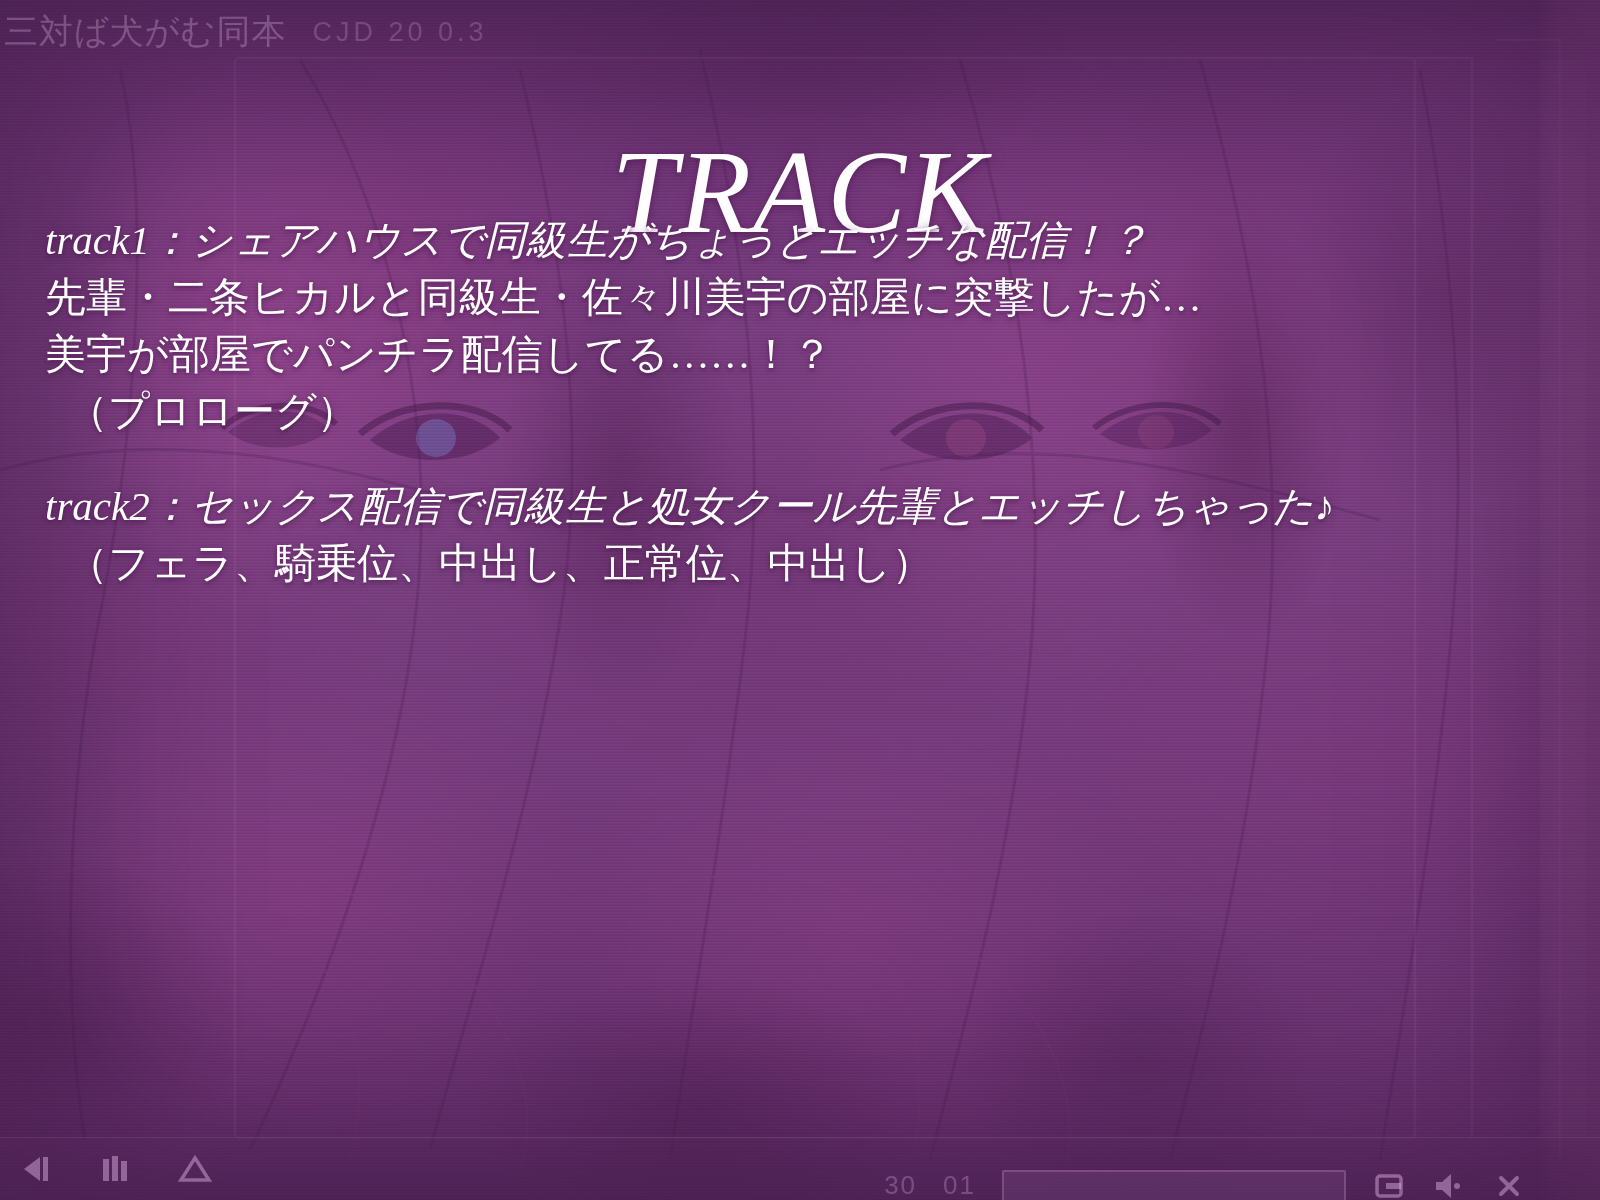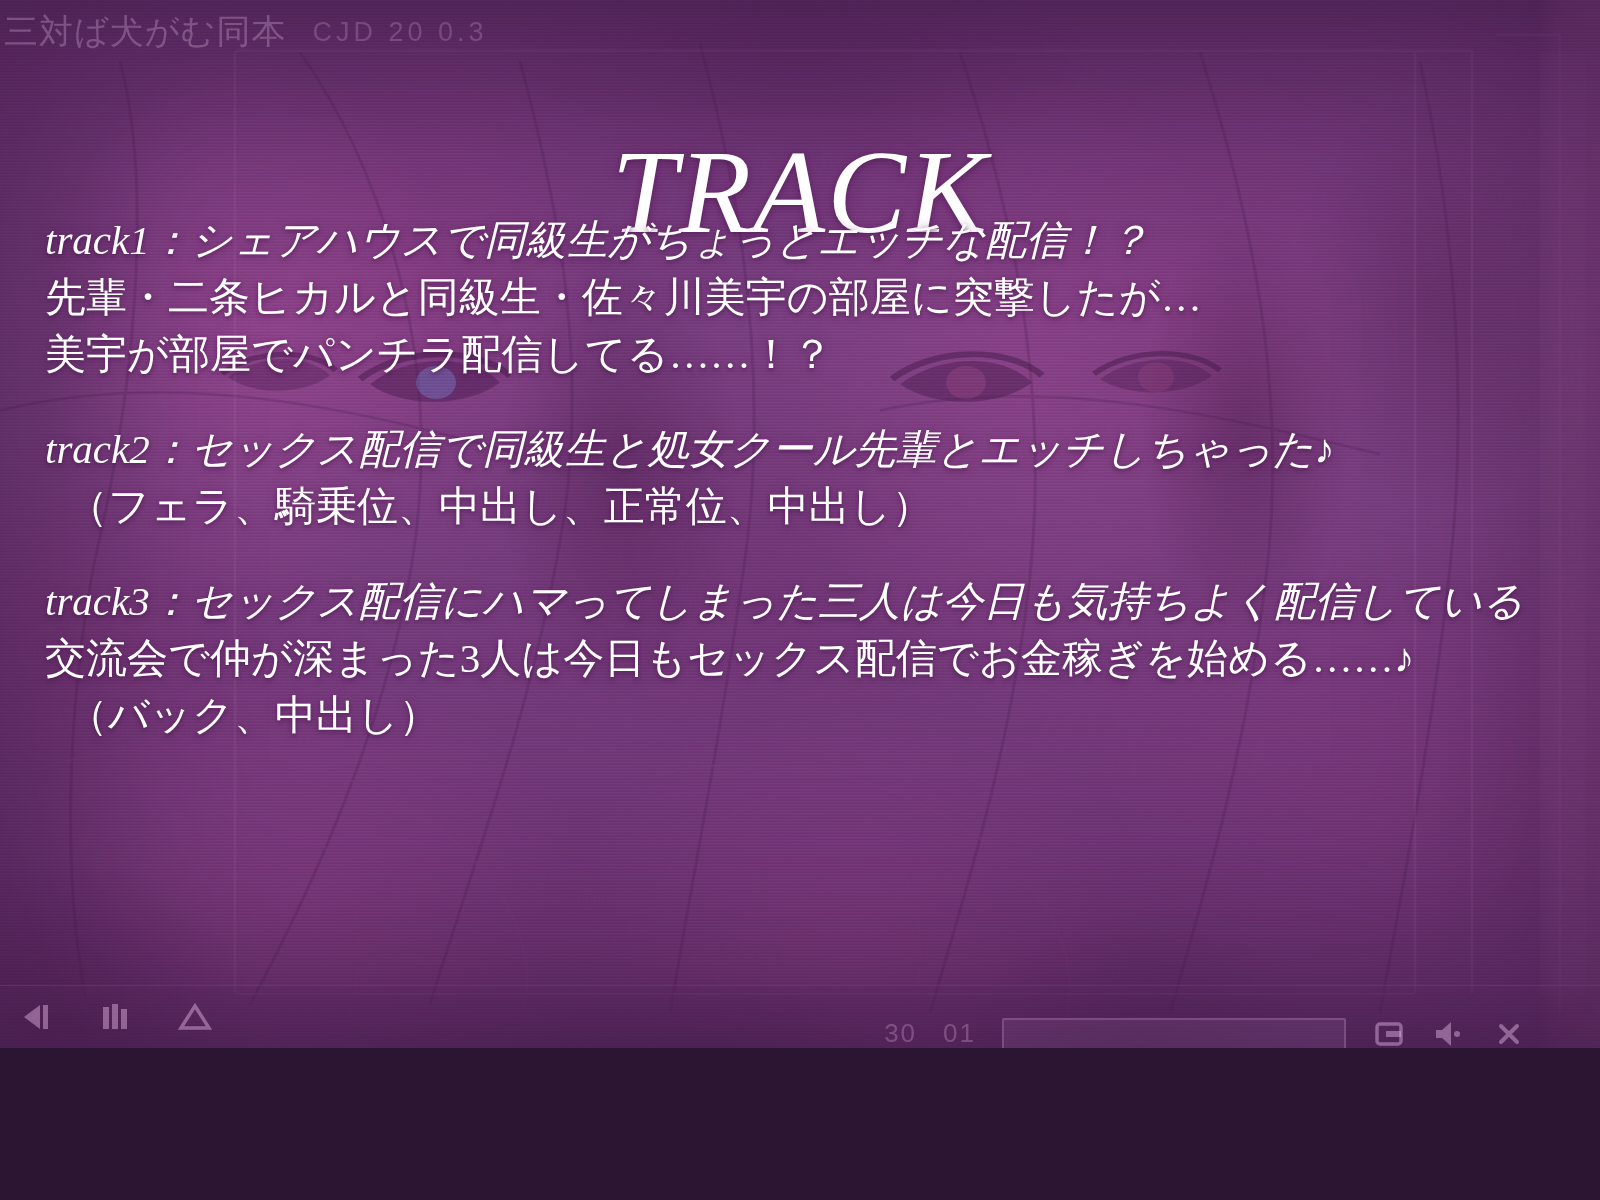--- a/index.html
+++ b/index.html
@@ -4,21 +4,21 @@
 <title>TRACK</title>
 <style>
   html, body {
     margin: 0;
     padding: 0;
     background: #2b1533;
   }
   #stage {
     position: relative;
     width: 1600px;
-    height: 1048px;
+    height: 1200px;
     overflow: hidden;
     background: #6b3572;
     font-family: "Liberation Serif", "DejaVu Serif", serif;
     -webkit-font-smoothing: antialiased;
   }
 
   
   .bg-layer {
     position: absolute;
     inset: 0;
@@ -301,32 +301,28 @@
   <div class="content">
 
     <h1 class="page-title">TRACK</h1>
 
     <div class="tracks">
 
       <div class="track-block">
         <div class="t-line head">track1：シェアハウスで同級生がちょっとエッチな配信！？</div>
         <div class="t-line">先輩・二条ヒカルと同級生・佐々川美宇の部屋に突撃したが…</div>
         <div class="t-line">美宇が部屋でパンチラ配信してる……！？</div>
+        <div class="t-line paren">（プロローグ）</div>
       </div>
 
       <div class="track-block">
         <div class="t-line head">track2：セックス配信で同級生と処女クール先輩とエッチしちゃった♪</div>
         <div class="t-line paren">（フェラ、騎乗位、中出し、正常位、中出し）</div>
       </div>
 
-      <div class="track-block">
-        <div class="t-line head">track3：セックス配信にハマってしまった三人は今日も気持ちよく配信している</div>
-        <div class="t-line">交流会で仲が深まった3人は今日もセックス配信でお金稼ぎを始める……♪</div>
-        <div class="t-line paren">（バック、中出し）</div>
-      </div>
 
     </div>
   </div>
 
   <div class="player-bar">
 
     <div class="pb-left">
 
       <span class="pb-icon">
         <svg width="34" height="34" viewBox="0 0 34 34" aria-hidden="true">

